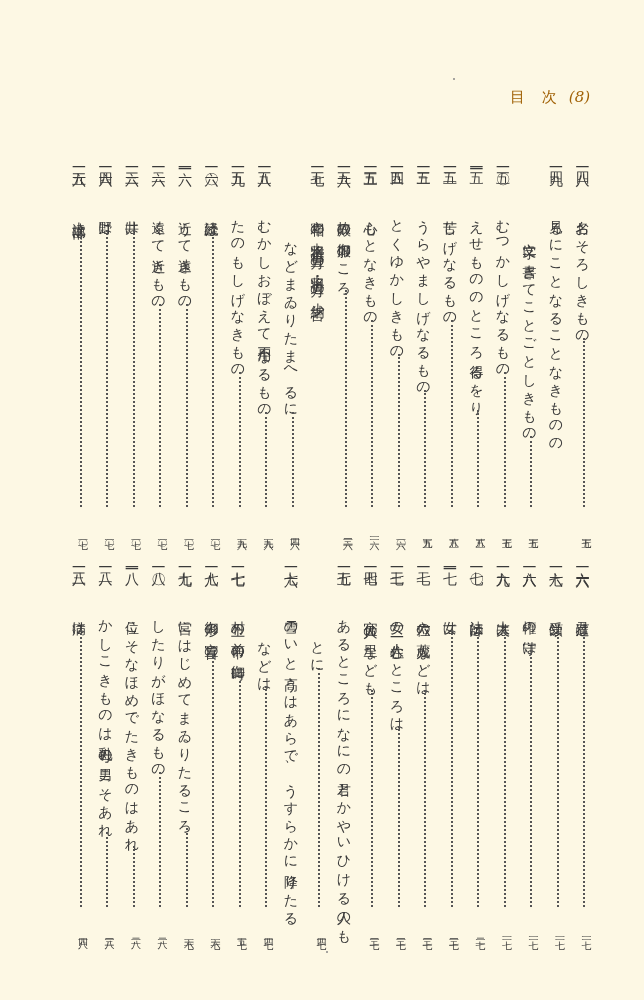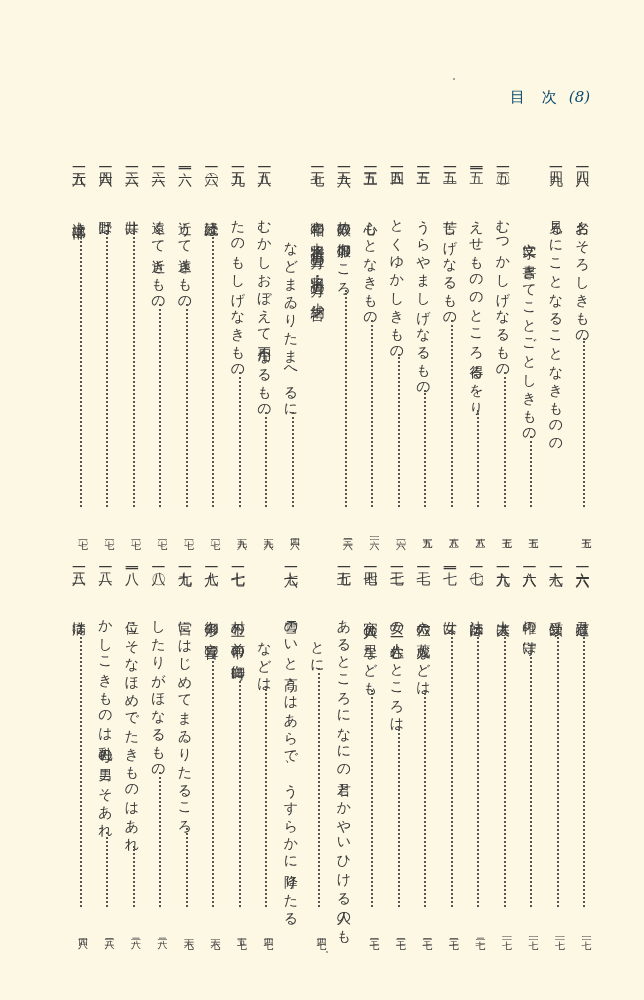--- a/index.html
+++ b/index.html
@@ -1,18 +1,18 @@
 <!DOCTYPE html>
 <html><head>
 <meta charset="utf-8">
 <style>
   html, body { margin:0; padding:0; }
   body { width:644px; height:1000px; background:#fdf8e4; position:relative; overflow:hidden;
          font-family:"DejaVu Serif", serif; color:#3a3a3a; }
-  .header { position:absolute; left:510px; top:88px; font-size:15px; letter-spacing:6px; color:#0c4a6e; }
+  .header { position:absolute; left:510px; top:88px; font-size:15px; letter-spacing:6px; color:#a16207; }
   .header .pg { letter-spacing:0; margin-left:6px; font-style:italic; }
   .block { position:absolute; display:flex; flex-direction:row-reverse; }
   .top { right:48px; top:160px; height:375px; }
   .bottom { right:48px; top:560px; height:375px; }
   .col { width:26.5px; height:100%; position:relative; writing-mode:vertical-rl; font-size:14px; }
   .num { position:absolute; top:0; right:4px; writing-mode:vertical-rl; font-size:14px; letter-spacing:1px; }
   .title { position:absolute; top:50px; right:4px; bottom:28px; writing-mode:vertical-rl;
            display:flex; align-items:center; letter-spacing:2px; white-space:nowrap; }
   .title.cont { top:72px; }
   .dots { flex:1; border-right:2px dotted #555; margin:0 7px 0 5px; height:auto; min-height:4px; align-self:stretch; }

